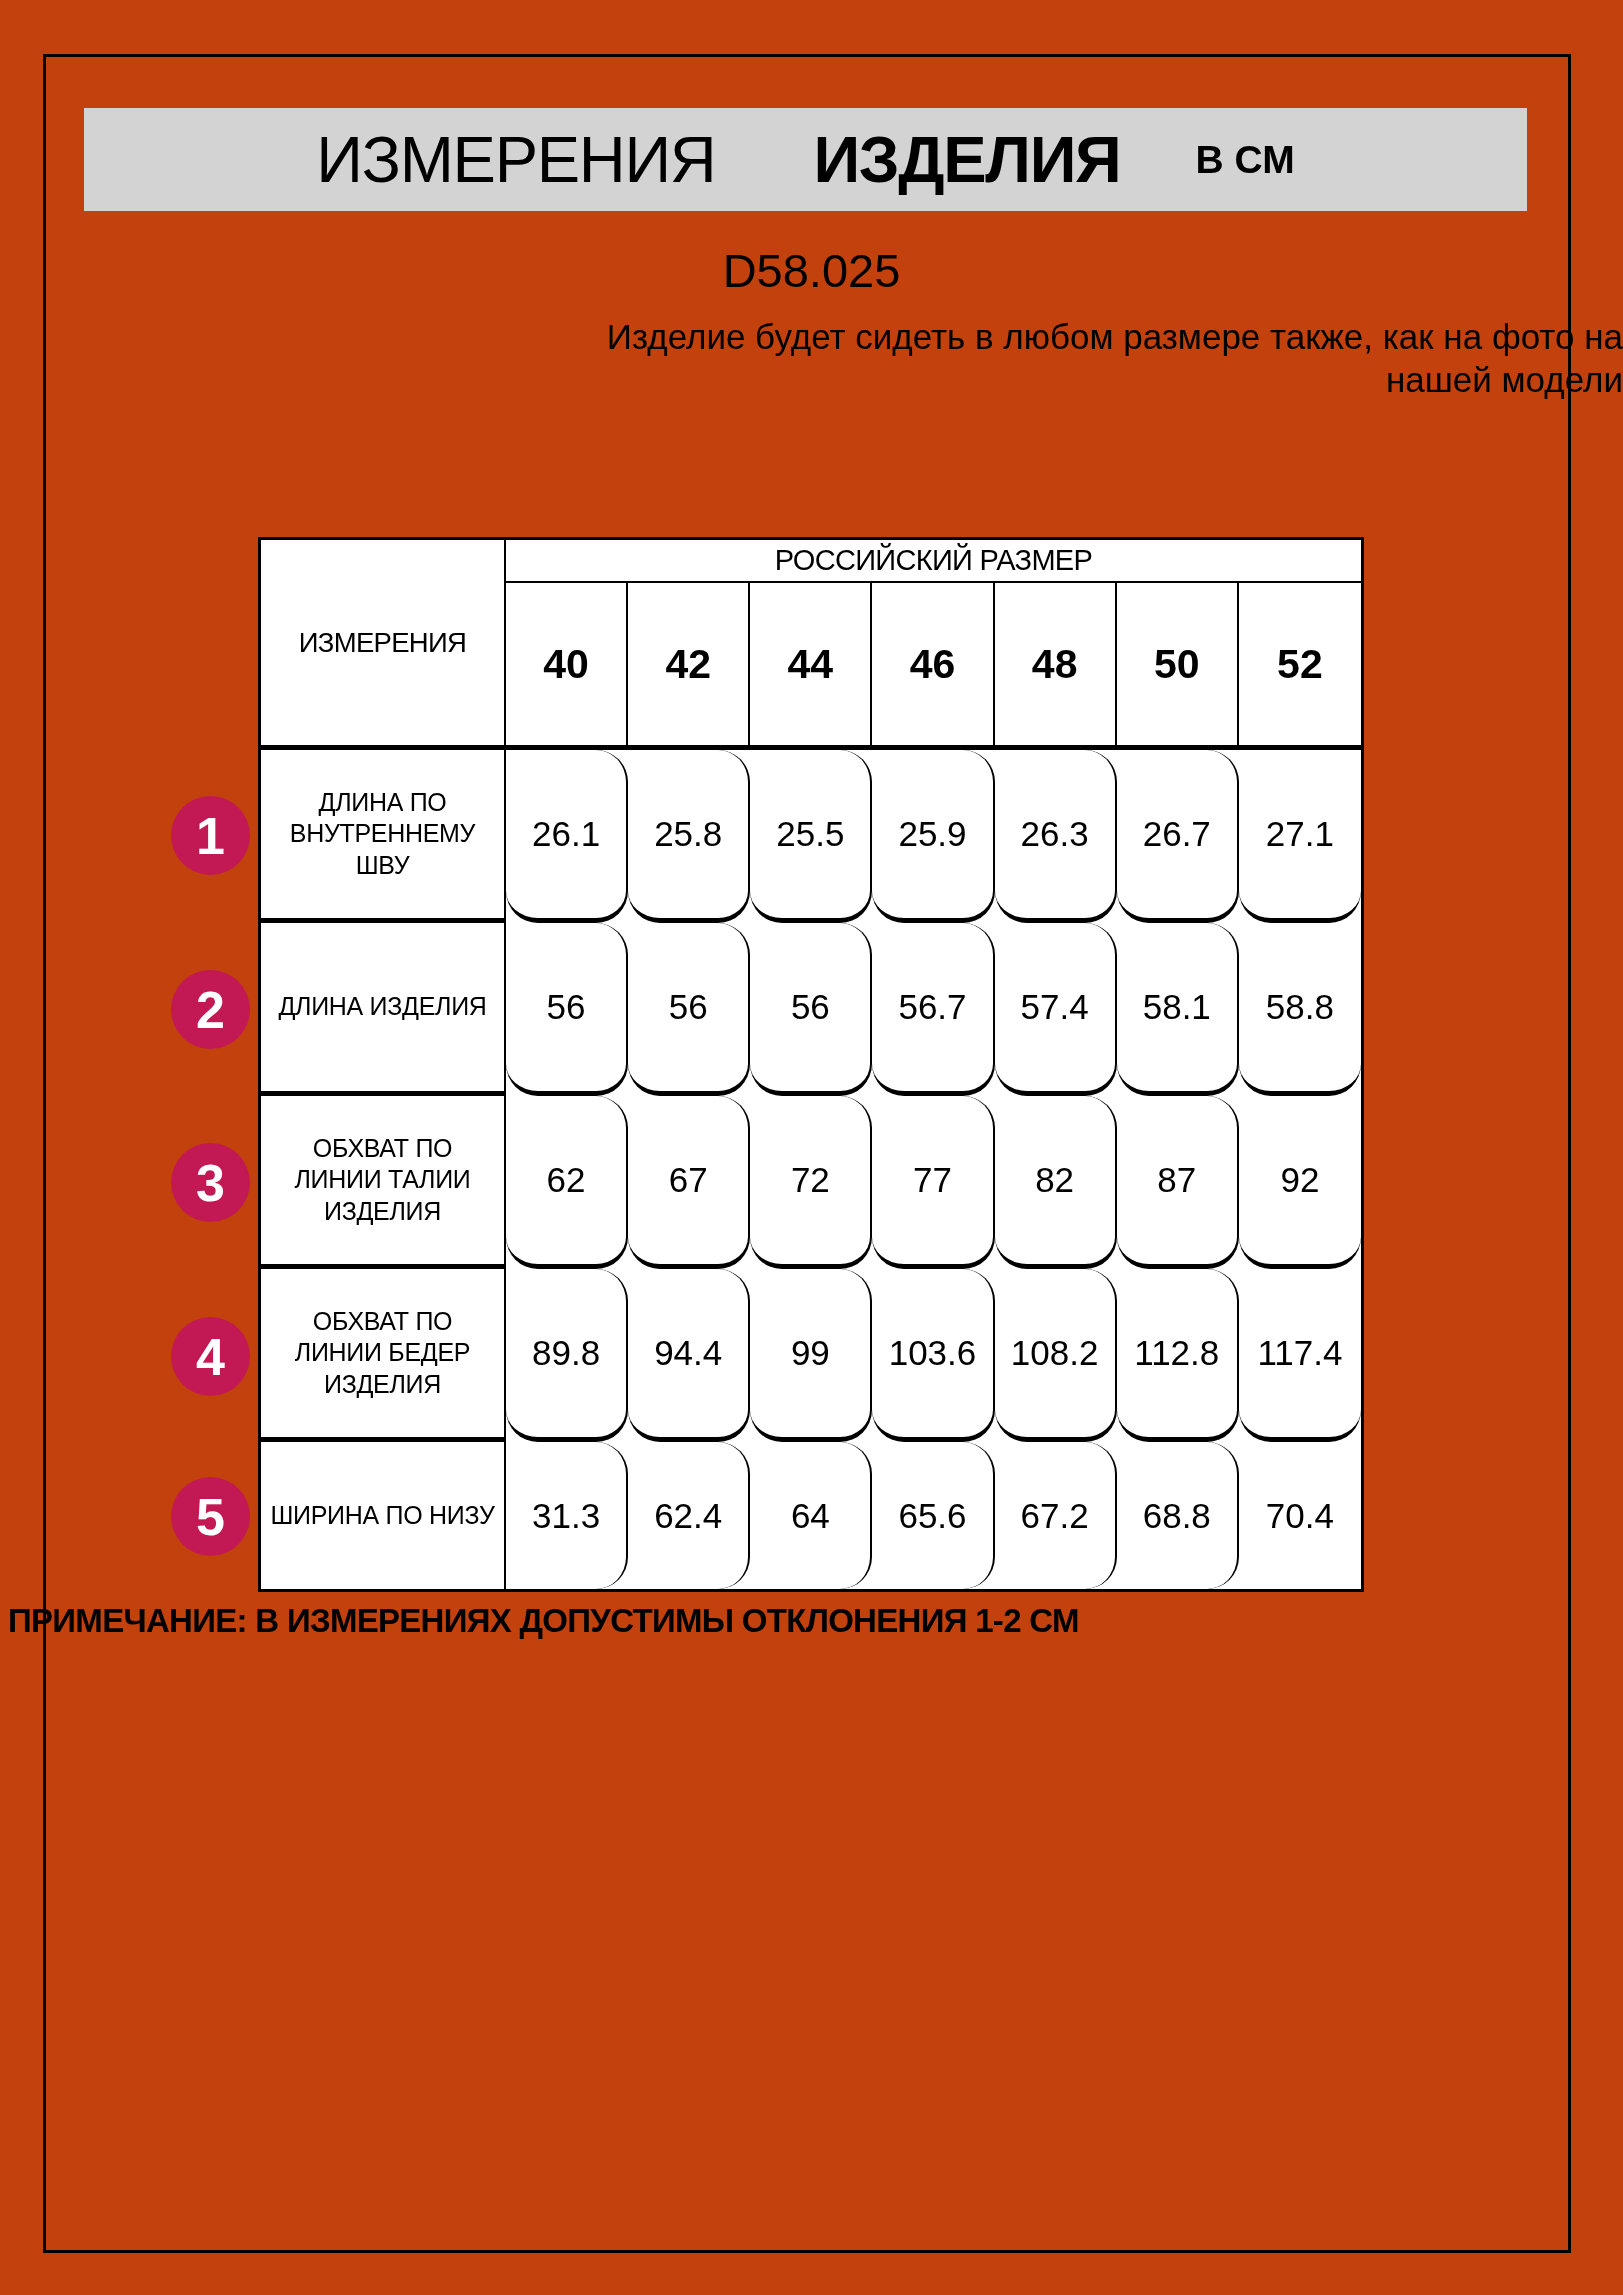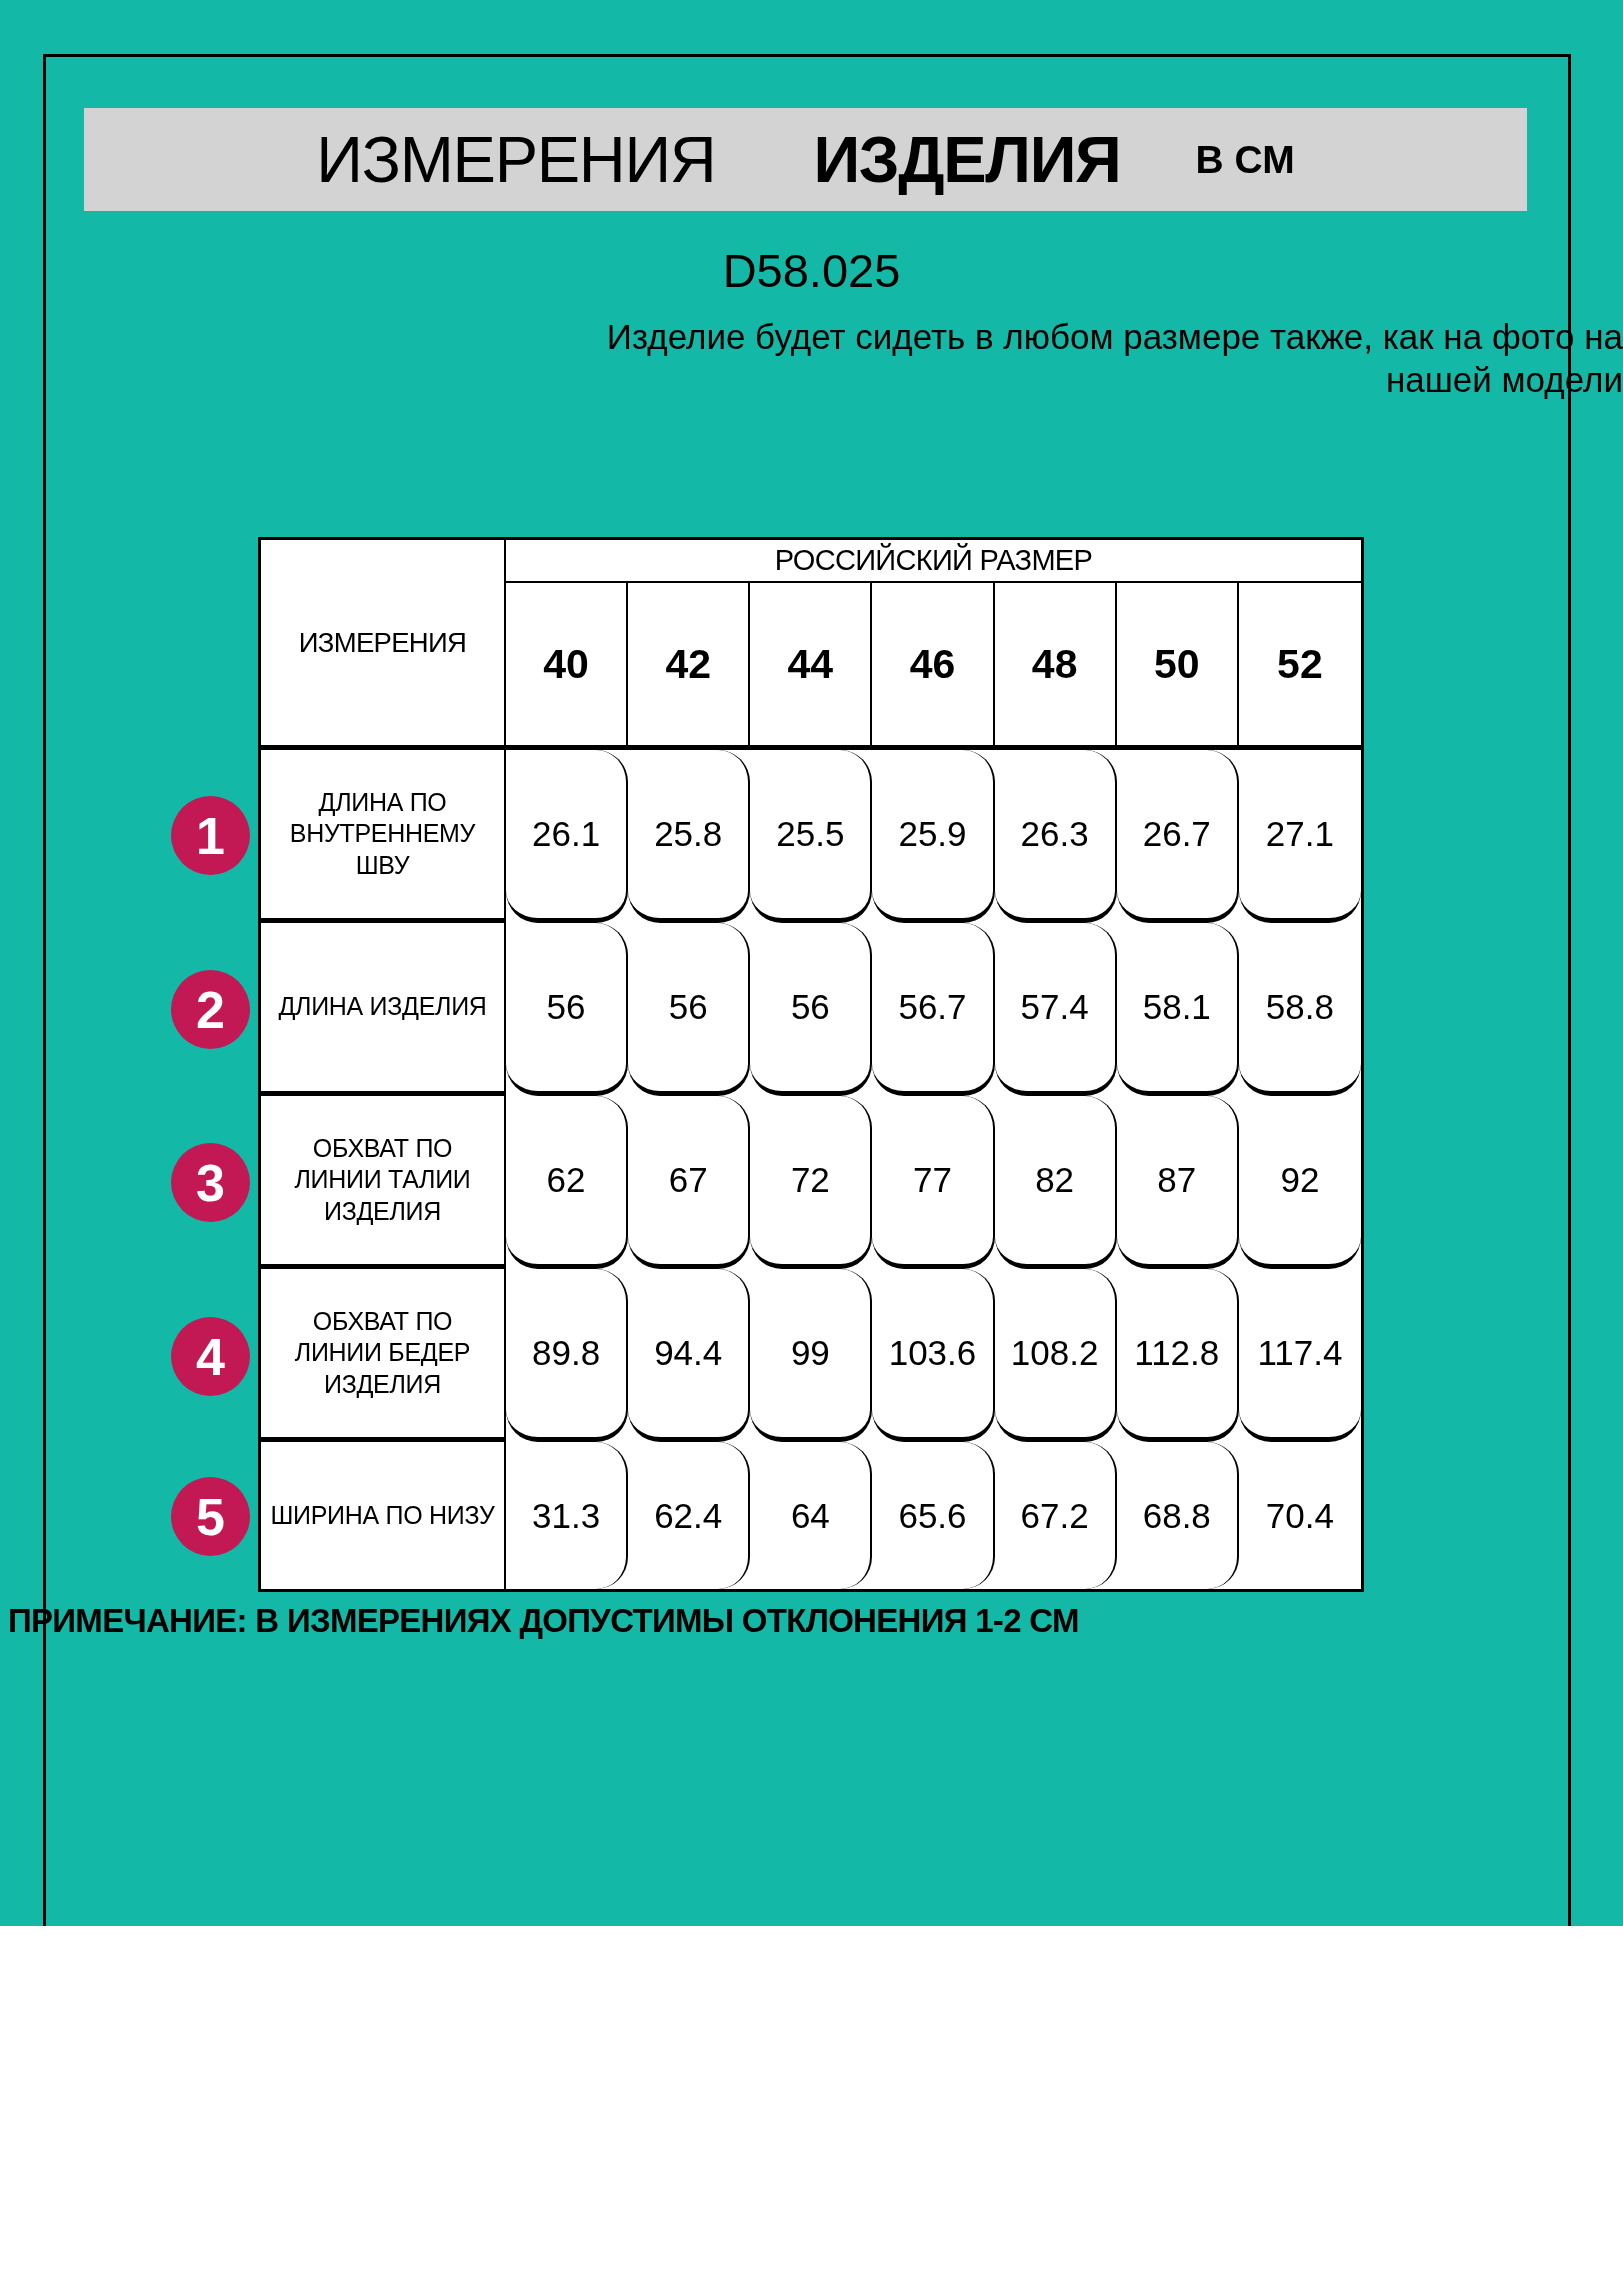--- a/index.html
+++ b/index.html
@@ -1,20 +1,20 @@
 <!DOCTYPE html>
 <html style="font-size:10.5px"><head>
 <meta charset="utf-8">
 <style>
   html, body { margin: 0; padding: 0; background: #ffffff; }
   .page {
     position: relative;
     width: 1623px;
-    height: 1926px;
-    background: #14b8a6;
+    height: 2295px;
+    background: #c2410c;
     color: #000000;
     font-family: "Liberation Sans", "DejaVu Sans", sans-serif;
     overflow: hidden;
   }
   .frame {
     position: absolute;
     left: 43px; top: 54px;
     width: 1528px; height: 2199px;
     border: 3.9px solid #000;
     box-sizing: border-box;

